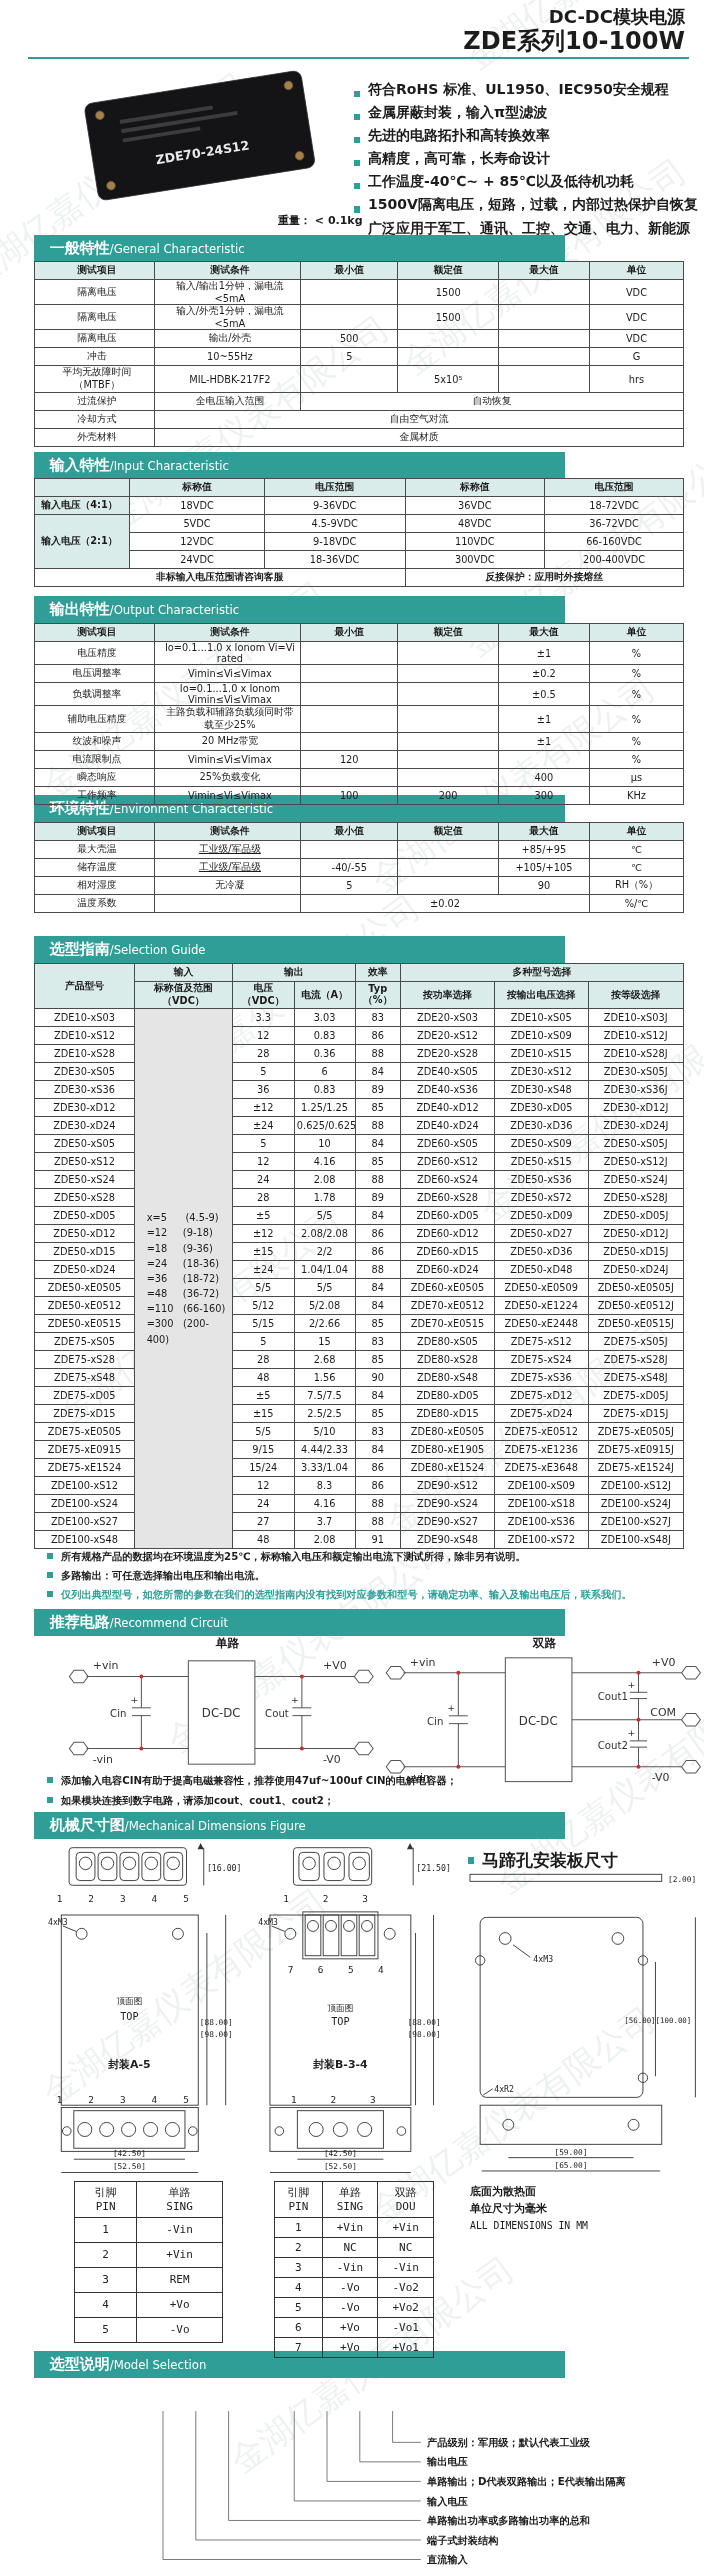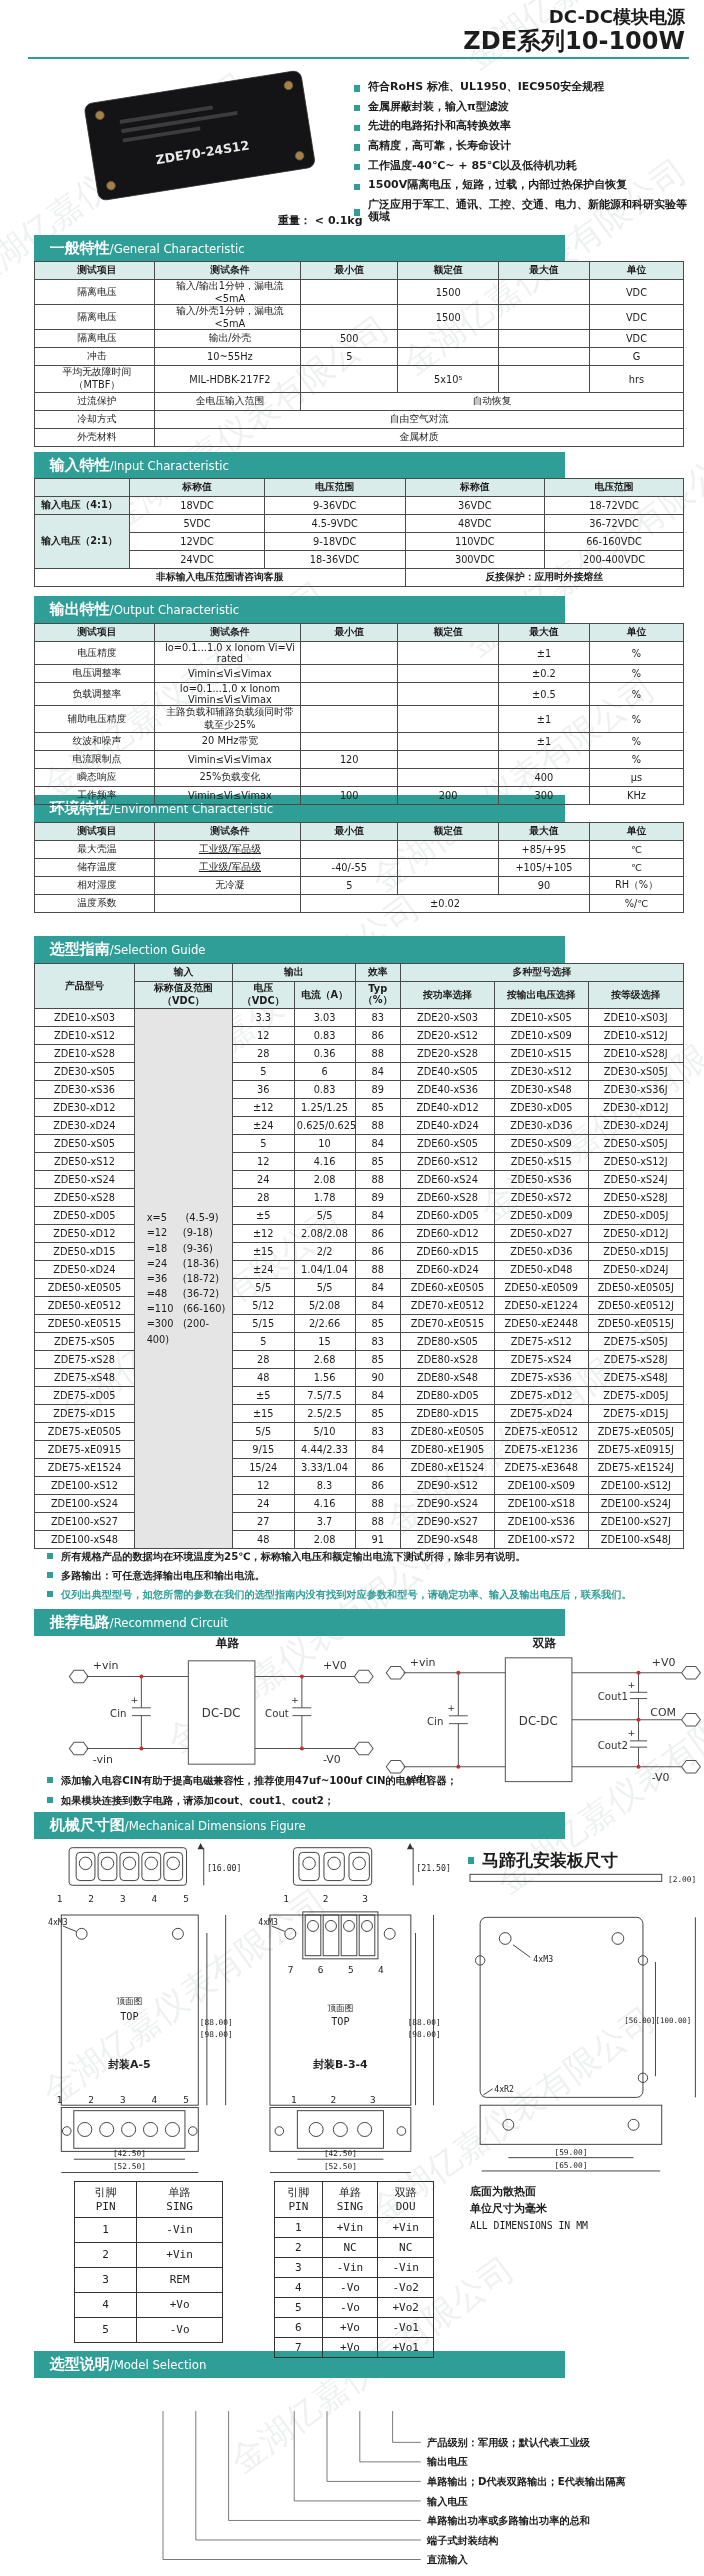--- a/index.html
+++ b/index.html
@@ -7,21 +7,21 @@
         font-family:"DejaVu Sans",sans-serif;color:#1c1c1c;}
   .wm{position:absolute;white-space:nowrap;font-size:34px;color:#93a3a4;opacity:.15;
       transform:rotate(-36deg);transform-origin:left center;pointer-events:none;z-index:1;}
   .z{position:absolute;z-index:2;}
   
   .t1{top:4.7px;right:19px;font-size:18px;font-weight:bold;text-align:right;}
   .t2{top:25px;right:19px;font-size:24px;font-weight:bold;text-align:right;}
   .rule{top:57px;left:28px;width:661px;height:1.6px;background:#2E9E97;}
   
   .feats{left:354px;top:81px;width:344px;}
-  .feat{display:flex;align-items:center;margin-bottom:7px;font-size:11px;font-weight:bold;line-height:1.15;}
+  .feat{display:flex;align-items:flex-end;margin-bottom:7px;font-size:14px;font-weight:bold;line-height:1.15;}
   .sq{flex:0 0 6.3px;width:6.3px;height:6.3px;background:#2E9E97;margin:2.3px 7.8px 0 0;}
   .weight{left:278px;top:213px;font-size:11px;font-weight:bold;}
   
   .bar{left:34px;width:531px;height:27px;background:#2E9E97;color:#fff;line-height:27px;
        padding-left:0;white-space:nowrap;}
   .bcn{font-size:15px;font-weight:bold;margin-left:15.7px;}
   .ben{font-size:11.7px;}
   
   table.spec{position:absolute;left:34px;width:650px;border-collapse:collapse;table-layout:fixed;z-index:2;}
   table.spec td{border:0.8px solid #4a4a4a;font-size:9.8px;height:17px;text-align:center;

